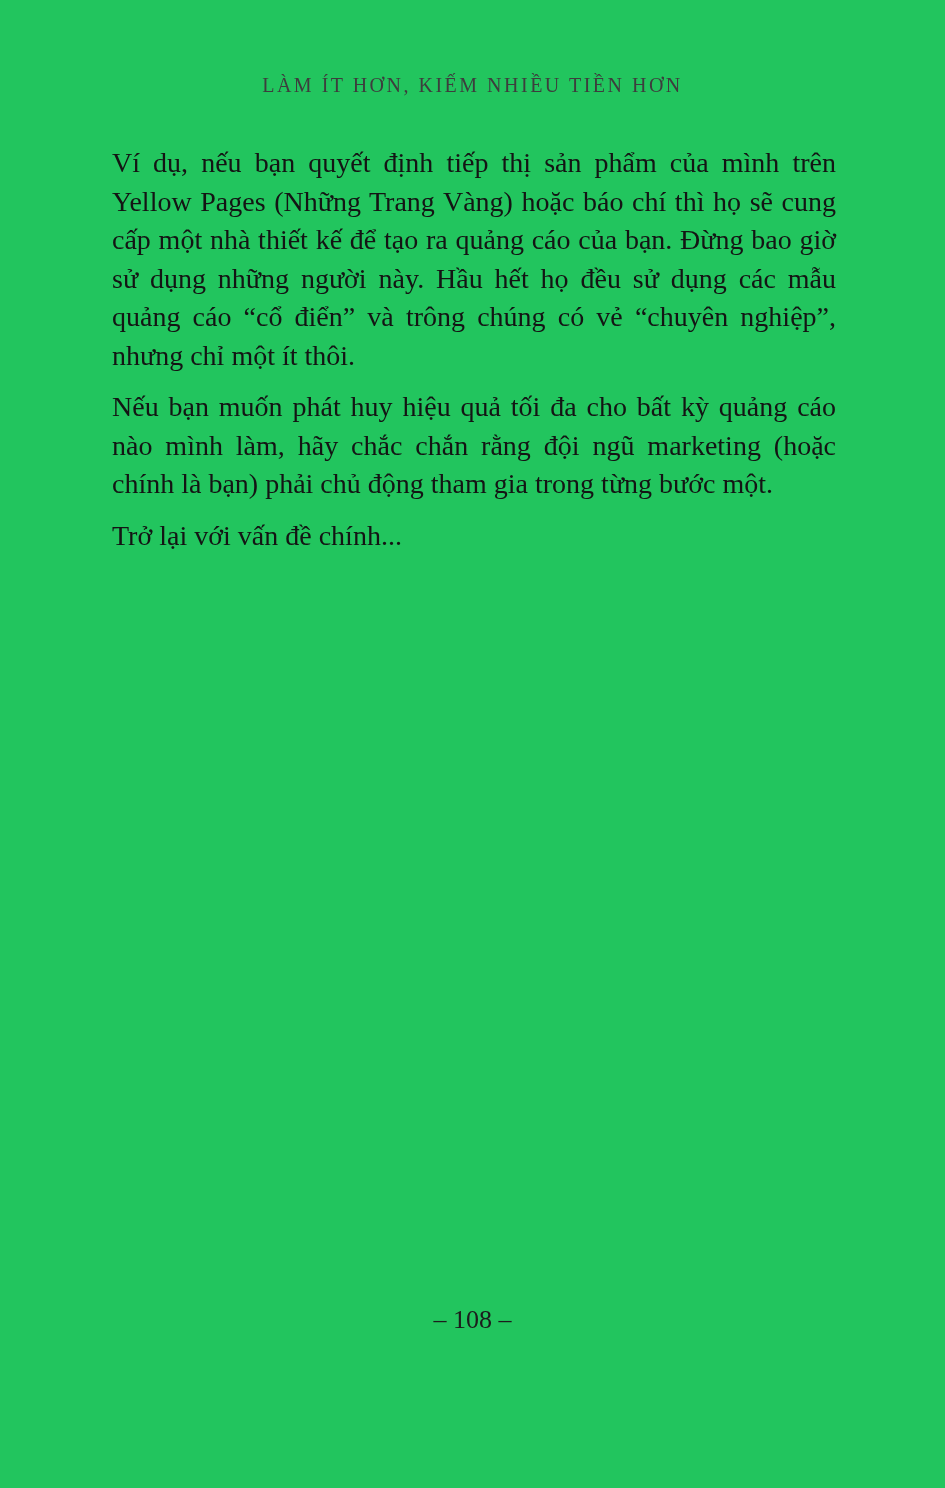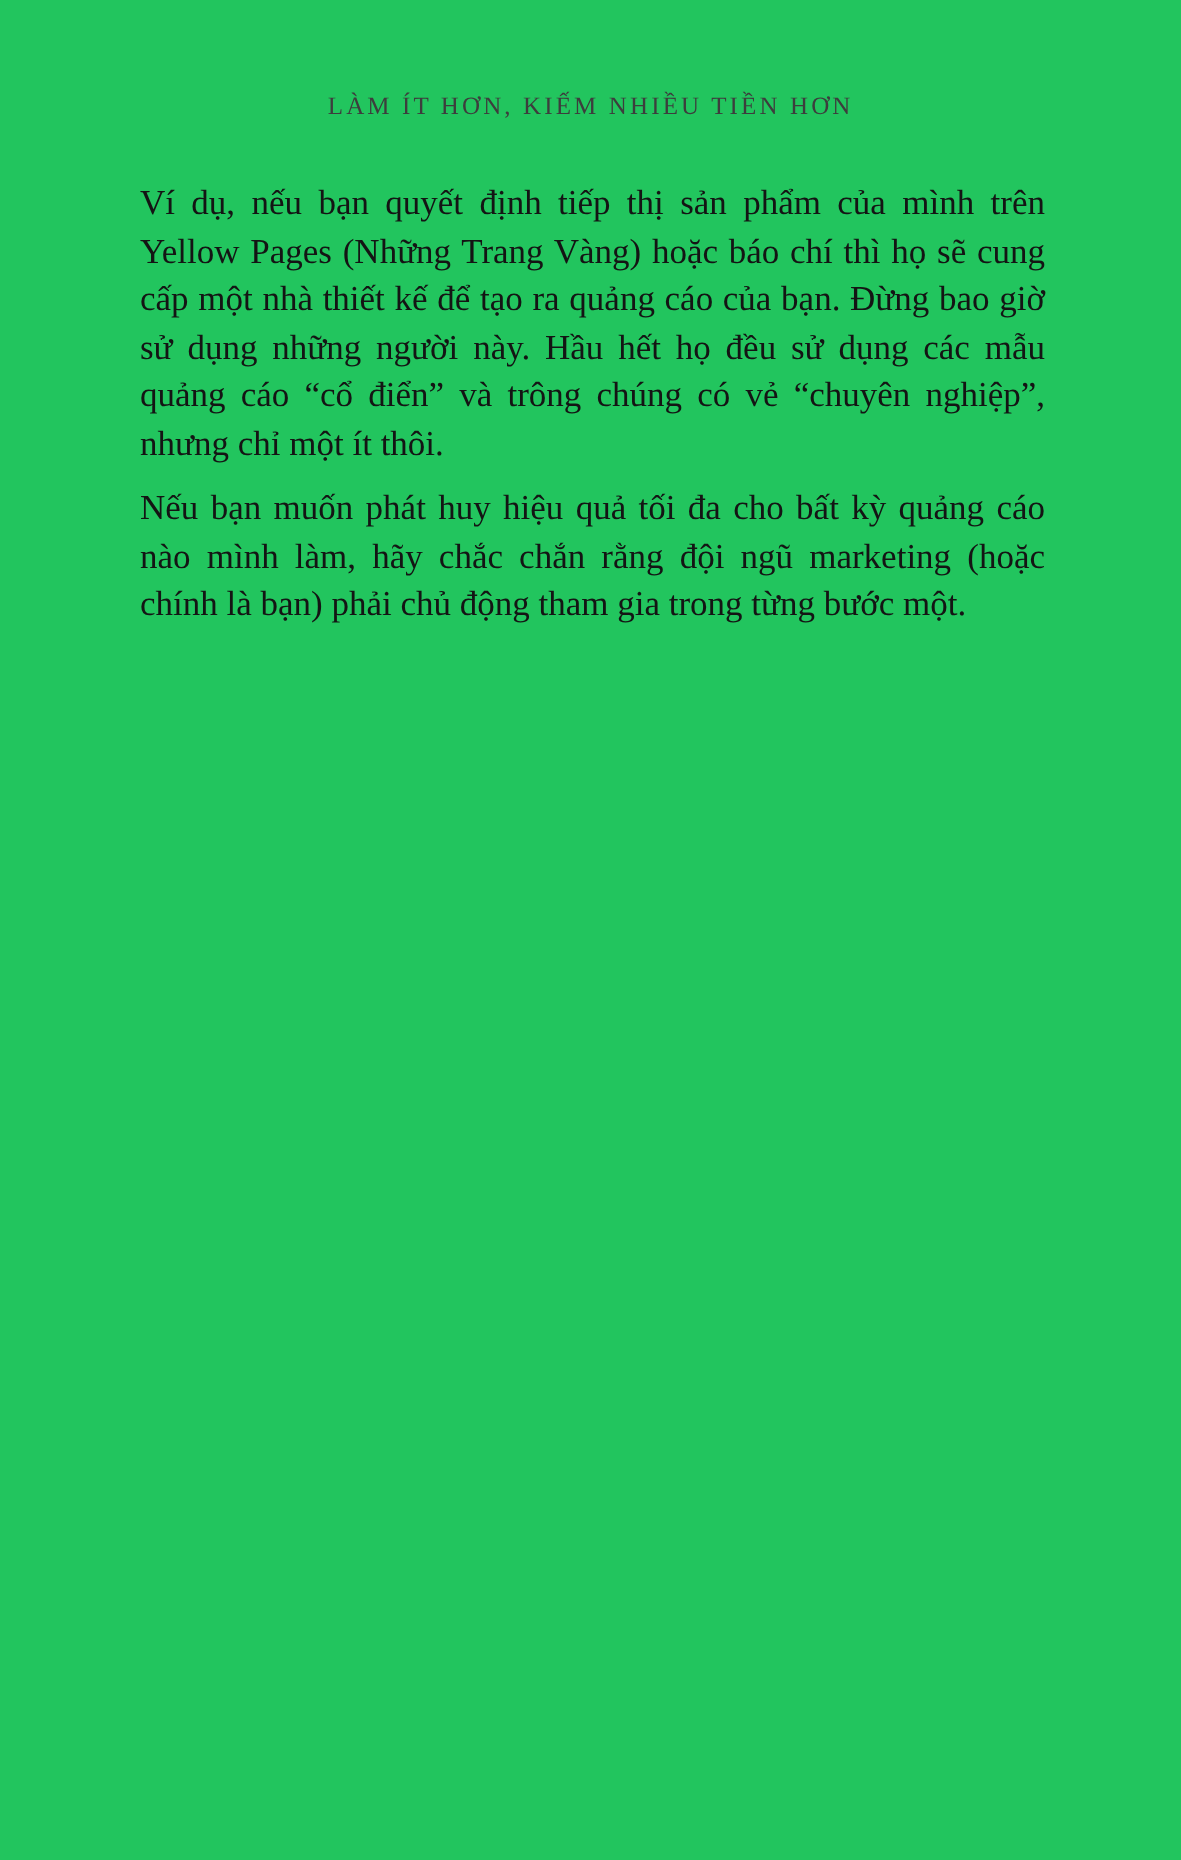--- a/index.html
+++ b/index.html
@@ -55,16 +55,18 @@
 </head>
 <body>
 
 <div class="page">
 
   <div class="running-head">LÀM ÍT HƠN, KIẾM NHIỀU TIỀN HƠN</div>
 
   <div class="content">
     <p>Ví dụ, nếu bạn quyết định tiếp thị sản phẩm của mình trên Yellow Pages (Những Trang Vàng) hoặc báo chí thì họ sẽ cung cấp một nhà thiết kế để tạo ra quảng cáo của bạn. Đừng bao giờ sử dụng những người này. Hầu hết họ đều sử dụng các mẫu quảng cáo “cổ điển” và trông chúng có vẻ “chuyên nghiệp”, nhưng chỉ một ít thôi.</p>
     <p>Nếu bạn muốn phát huy hiệu quả tối đa cho bất kỳ quảng cáo nào mình làm, hãy chắc chắn rằng đội ngũ marketing (hoặc chính là bạn) phải chủ động tham gia trong từng bước một.</p>
+    <p>Trở lại với vấn đề chính...</p>
   </div>
 
+  <div class="page-number">– 108 –</div>
 
 </div>
 
 </body></html>

